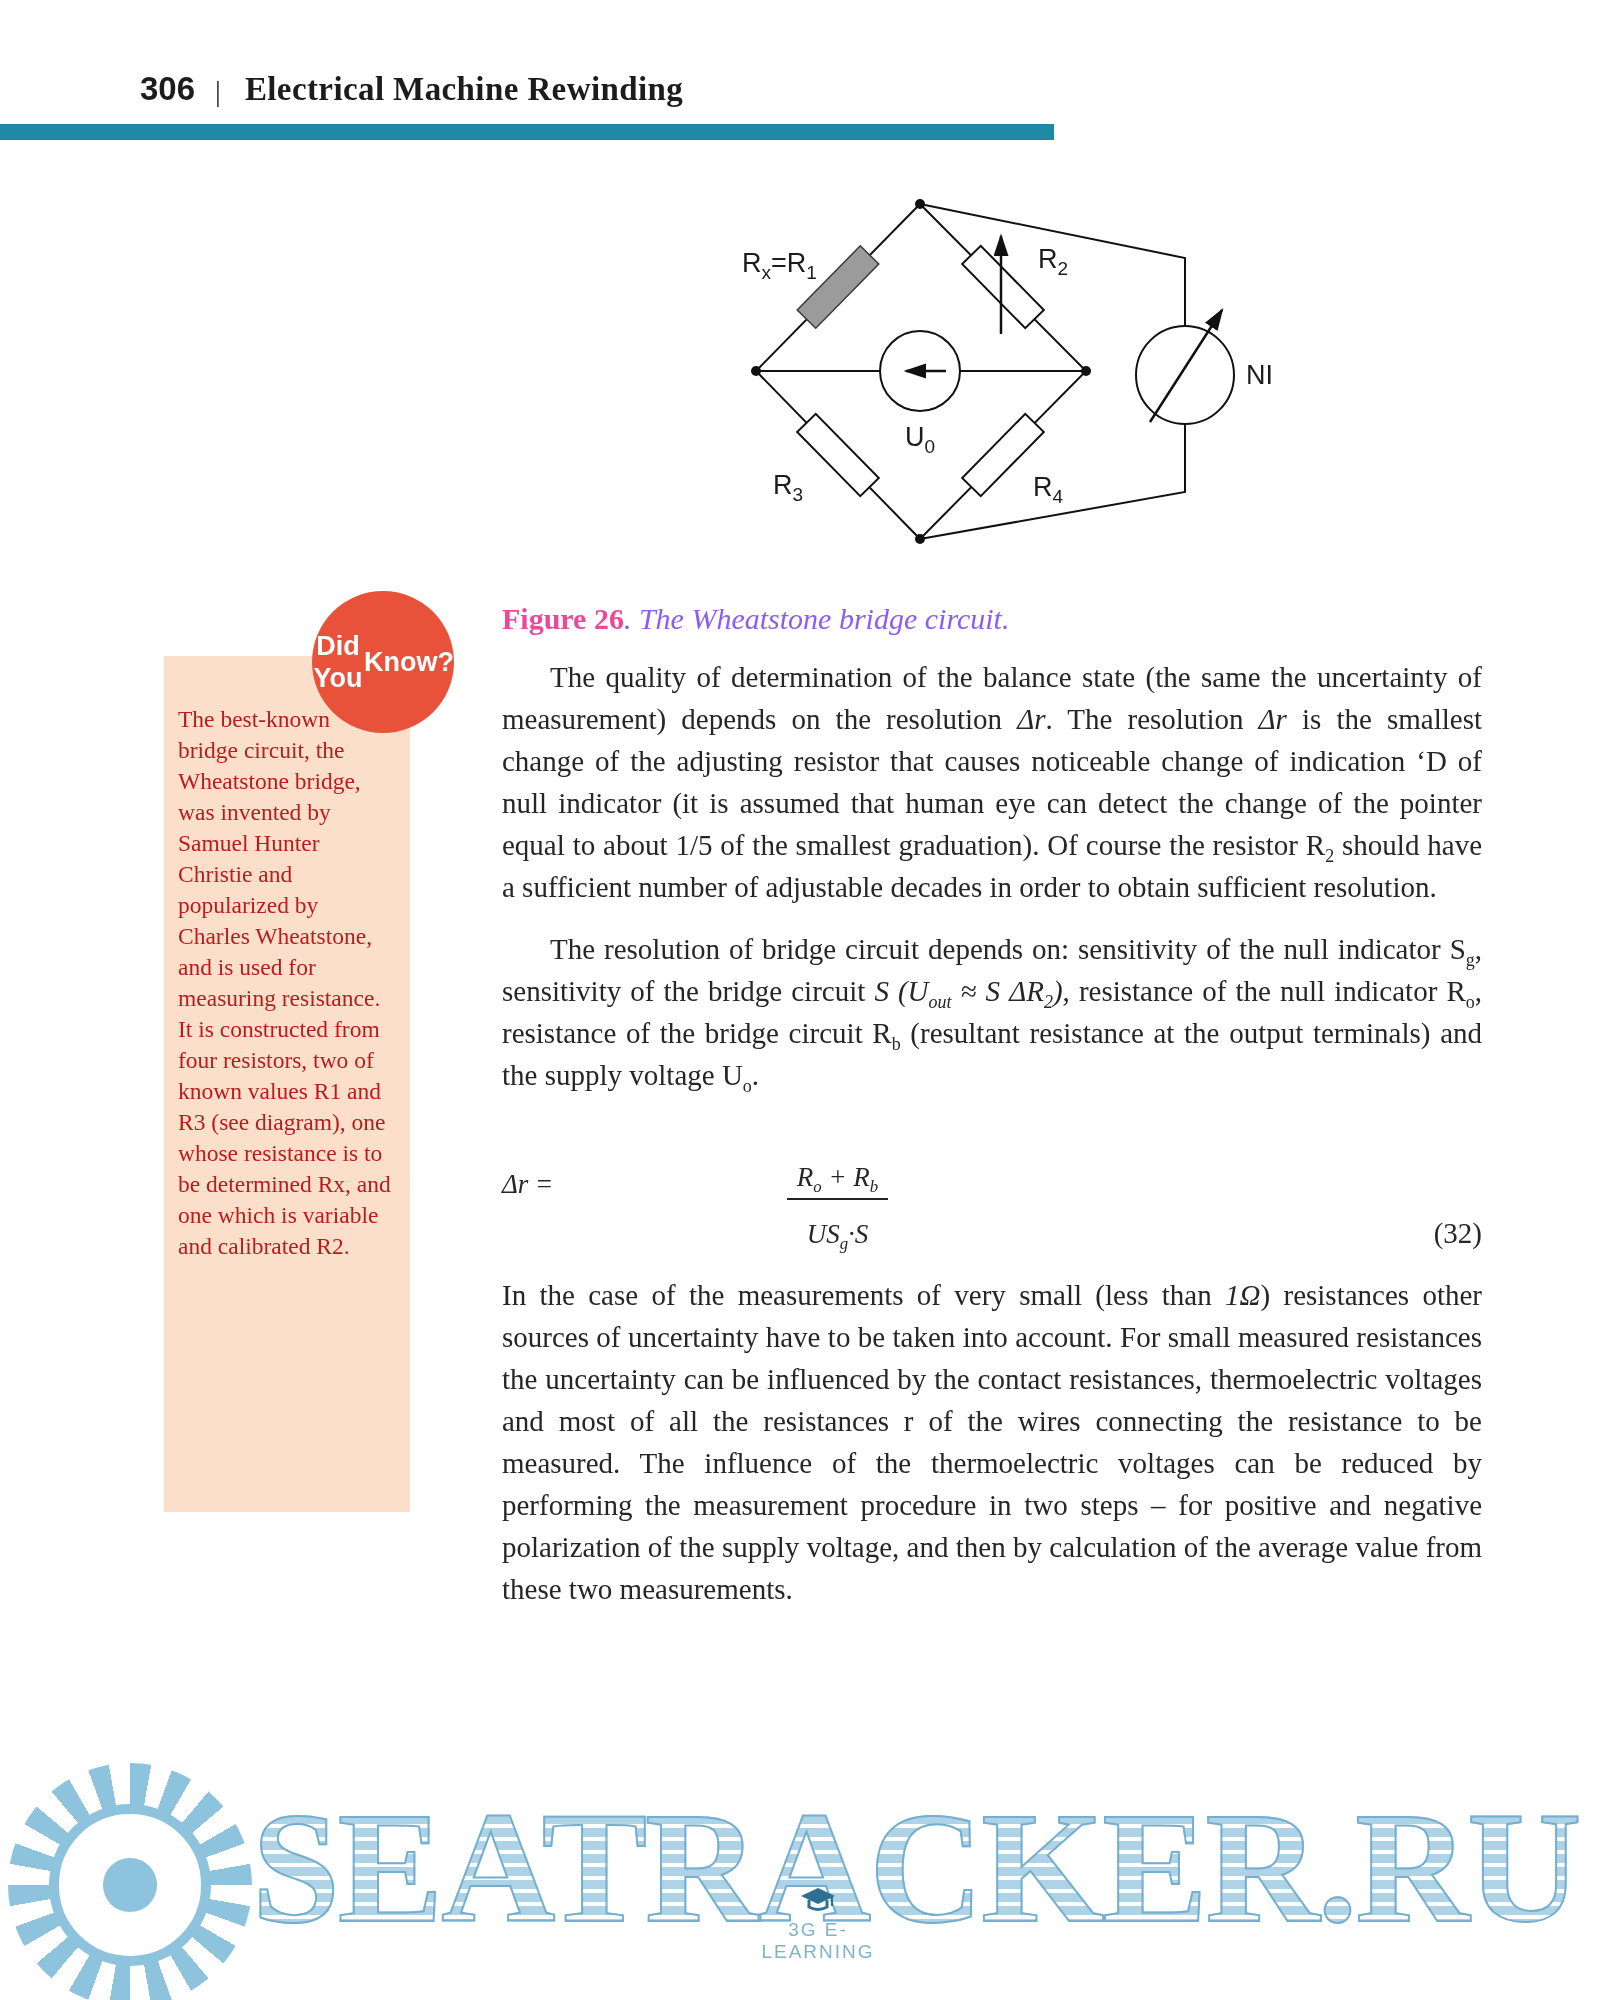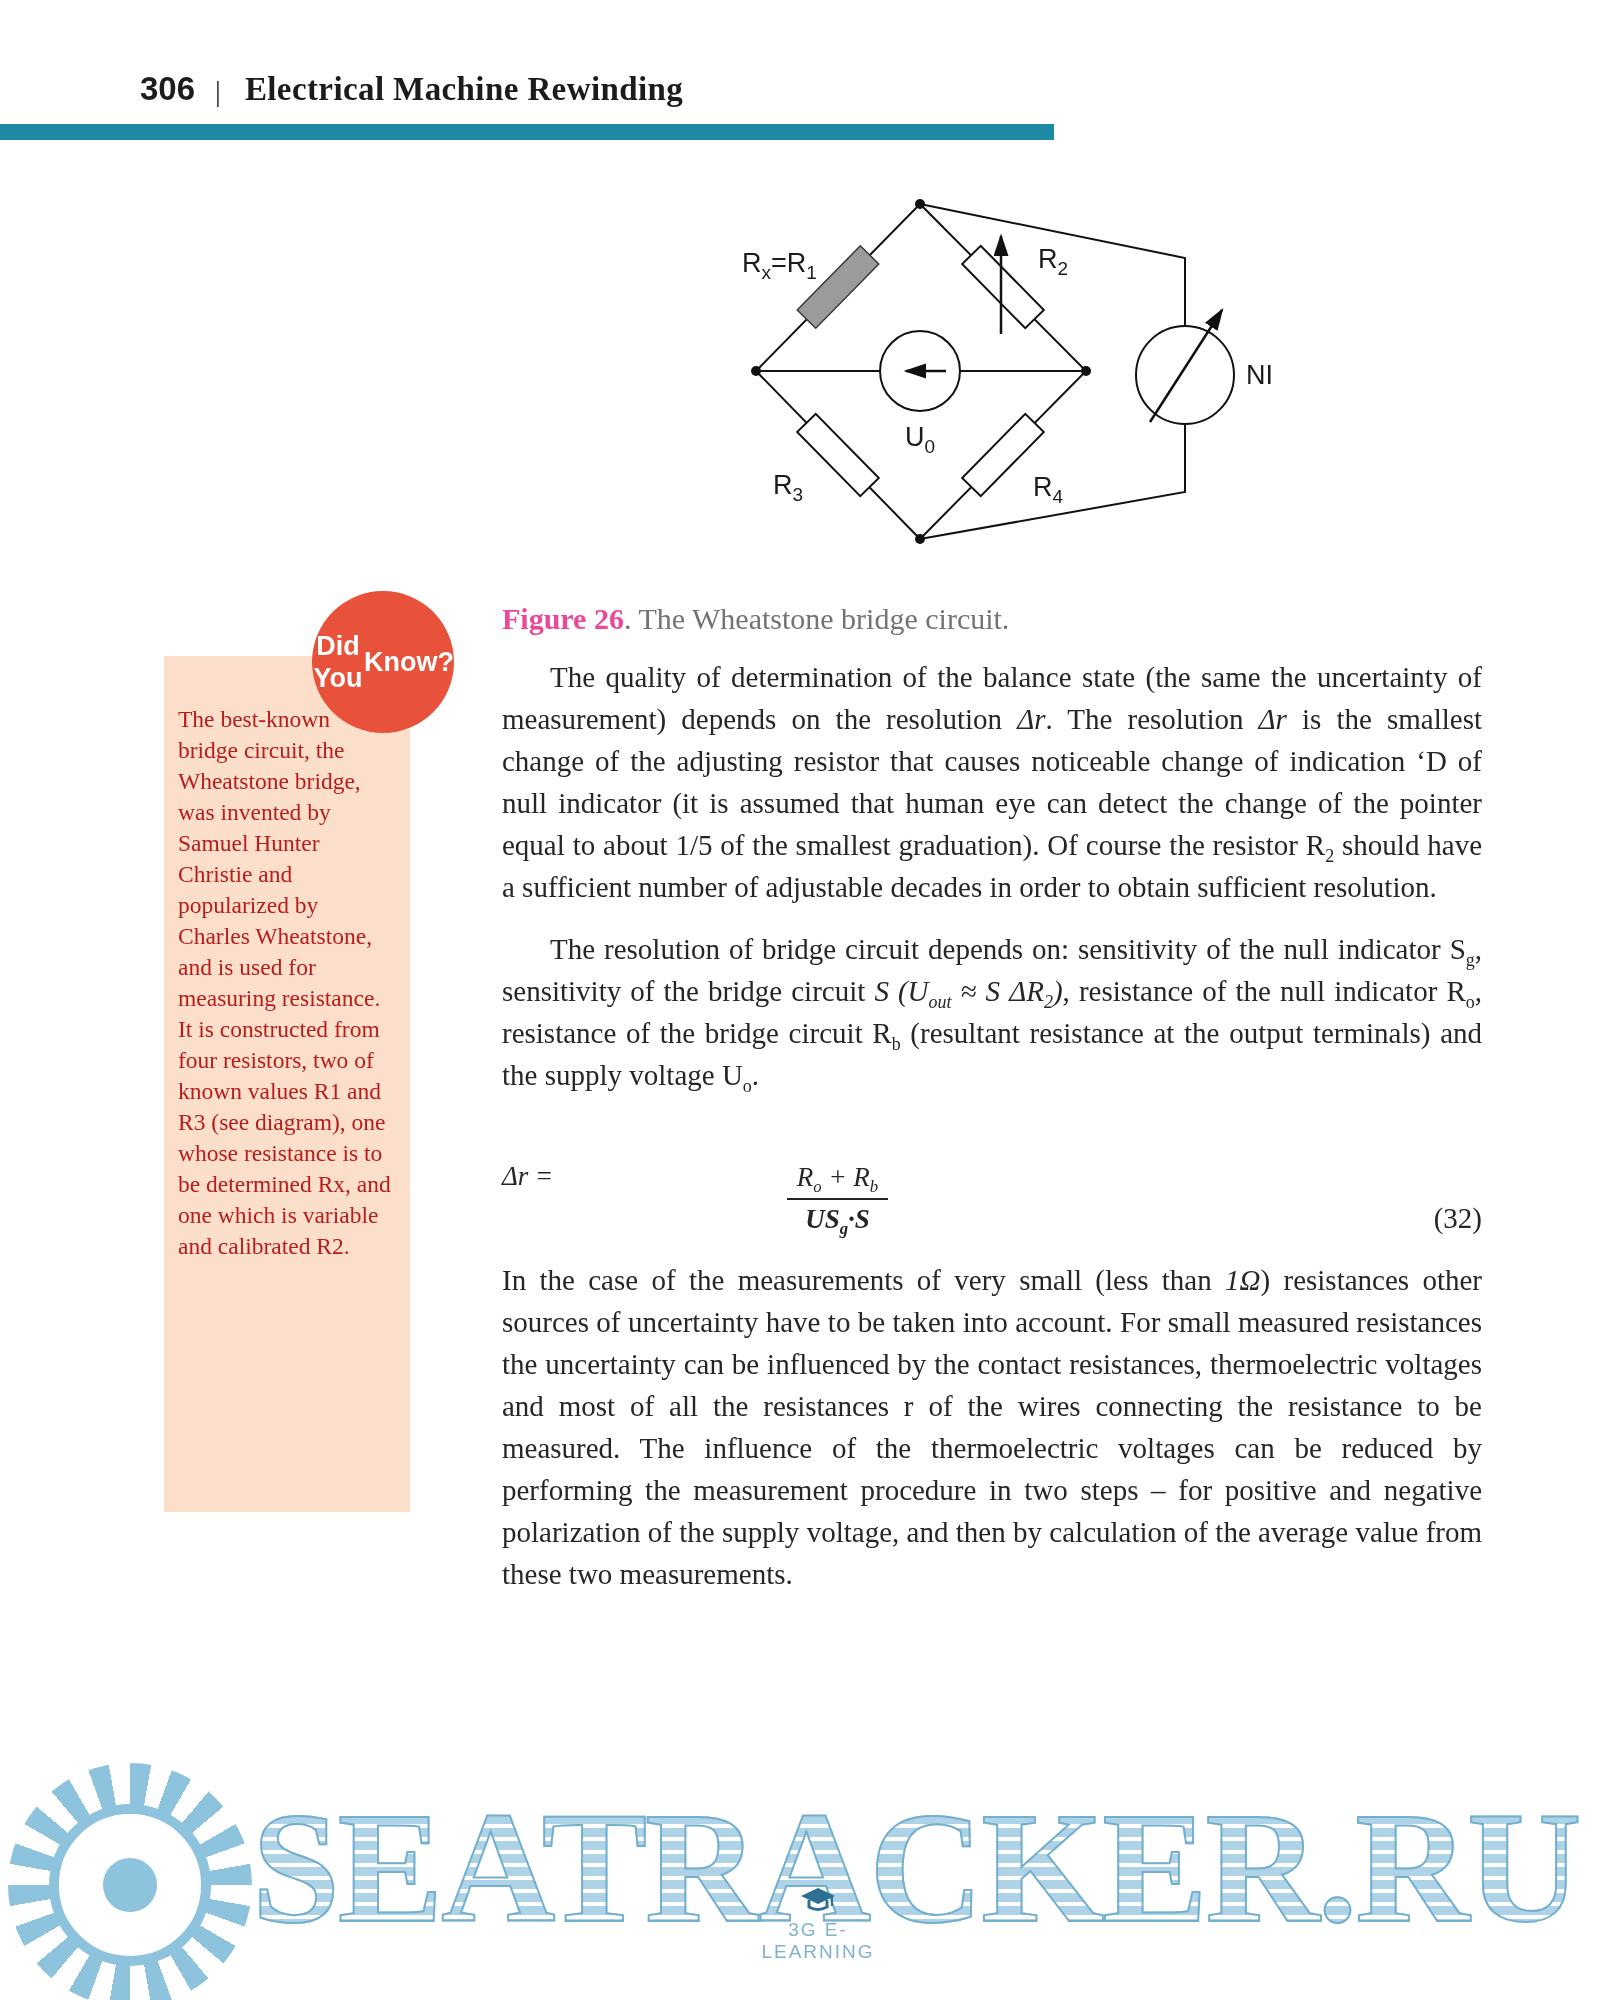--- a/index.html
+++ b/index.html
@@ -26,32 +26,32 @@
 
   
   .sidebar-box { position:absolute; left:164px; top:656px; width:246px; height:856px; background:#fcdfca; z-index:2; }
   .sidebar-text { margin:48px 18px 0 14px; font-size:23.5px; line-height:31px; color:#b91c1c; }
 
   
   .main-col { position:absolute; left:502px; top:600px; width:980px; font-size:29px; line-height:42px;
               text-align:justify; color:#262626; }
   .figure-caption { text-align:left; font-size:30px; line-height:38px; margin:0 0 18px 0; }
   .fig-label { font-weight:bold; color:#ec4899;text-align:center; }
-  .fig-text { color:#737373; }
+  .fig-text { color:#8b5cf6;font-style:italic; }
   .para { margin:0 0 20px 0; }
   .para.indent { text-indent:48px; }
   sub { font-size:0.62em; line-height:0; }
   i sub, sub.it { font-style:italic; }
 
   
   .equation { display:flex; align-items:center; margin:10px 0 22px 0; font-size:27px; font-style:italic;
               text-align:left; line-height:1.3;justify-content:space-between; }
   .frac { display:inline-flex; flex-direction:column; text-align:center; margin-left:8px; }
   .frac .num { border-bottom:2px solid #222; padding:0 10px 3px 10px;margin-top:44px; }
-  .frac .den { padding-top:2px;font-weight:bold; }
+  .frac .den { padding-top:17px; }
   .eq-number { font-style:normal; margin-left:320px; align-self:flex-end; font-size:29px; }
 
   
   .watermark { position:absolute; left:0; top:1775px; width:1575px; height:225px; z-index:4; }
   .wm-text { position:absolute; left:252px; top:14px; white-space:nowrap;
              font-family:"Liberation Serif", serif; font-weight:bold; font-size:158px; line-height:1;
              letter-spacing:-2px; color:#9ccadf; -webkit-text-stroke:2px #74afd0; }
   @supports ((-webkit-background-clip: text)) {
     .wm-text { background-image:repeating-linear-gradient(180deg,#aed3e6 0px,#aed3e6 9px,#ffffff 9px,#ffffff 13px);
                -webkit-background-clip:text; background-clip:text; color:transparent;

